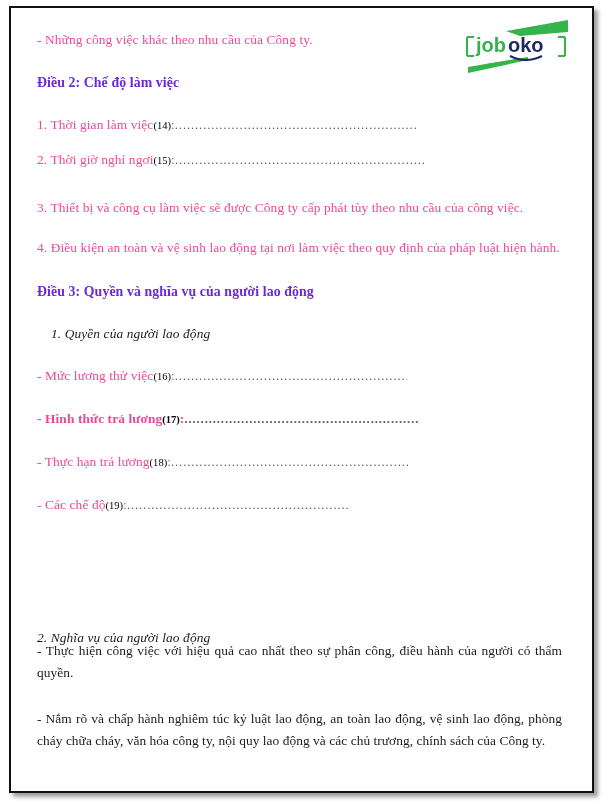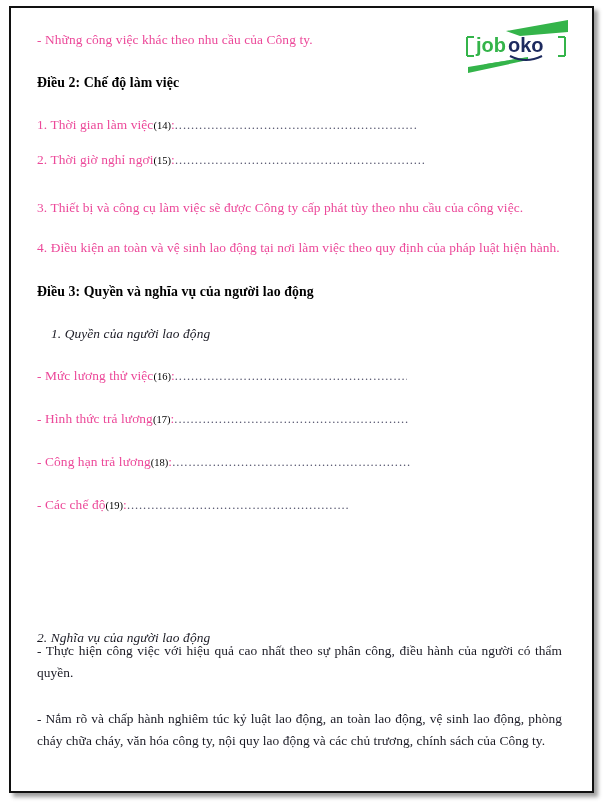--- a/index.html
+++ b/index.html
@@ -59,21 +59,21 @@
     font-size: 13.4px;
     line-height: 1.25;
     color: #ec4899;
     margin: 0;
     letter-spacing: 0.1px;
   }
 
   .heading-bold {
     font-weight: bold;
     font-size: 13.8px;
-    color: #000000;
+    color: #6d28d9;
     letter-spacing: 0.1px;
   }
 
   .heading-italic {
     font-style: italic;
     font-size: 13.4px;
     color: #1a1a24;
     letter-spacing: 0.1px;
   }
 
@@ -182,32 +182,32 @@
 
       <div class="blk" style="top:350px;">
         <div class="fill-row">
           <span class="label doc-line">- Mức lương thử việc</span>
           <sup class="fn">(16)</sup>
           <span class="doc-line">:</span>
           <span class="dots" style="width:232px;">.............................................................</span>
         </div>
       </div>
 
-      <div class="blk" style="top:393px;">
+      <div class="blk" style="top:393px;font-weight:bold;">
         <div class="fill-row">
           <span class="label doc-line">- Hình thức trả lương</span>
           <sup class="fn">(17)</sup>
           <span class="doc-line">:</span>
           <span class="dots" style="width:236px;">..............................................................</span>
         </div>
       </div>
 
       <div class="blk" style="top:436px;">
         <div class="fill-row">
-          <span class="label doc-line">- Công hạn trả lương</span>
+          <span class="label doc-line">- Thực hạn trả lương</span>
           <sup class="fn">(18)</sup>
           <span class="doc-line">:</span>
           <span class="dots" style="width:238px;">..............................................................</span>
         </div>
       </div>
 
       <div class="blk" style="top:479px;">
         <div class="fill-row">
           <span class="label doc-line">- Các chế độ</span>
           <sup class="fn">(19)</sup>

